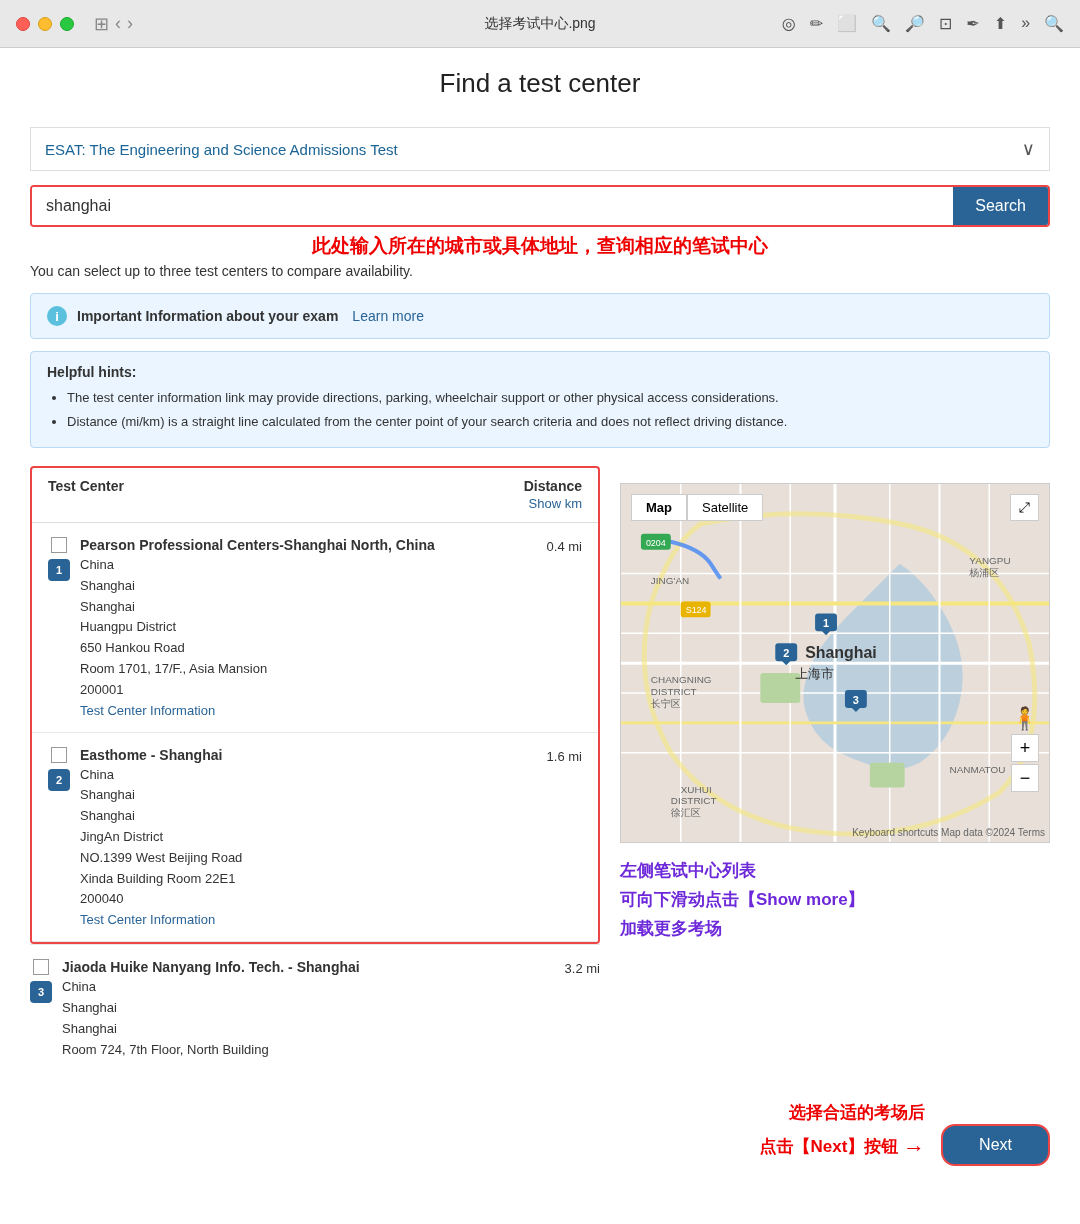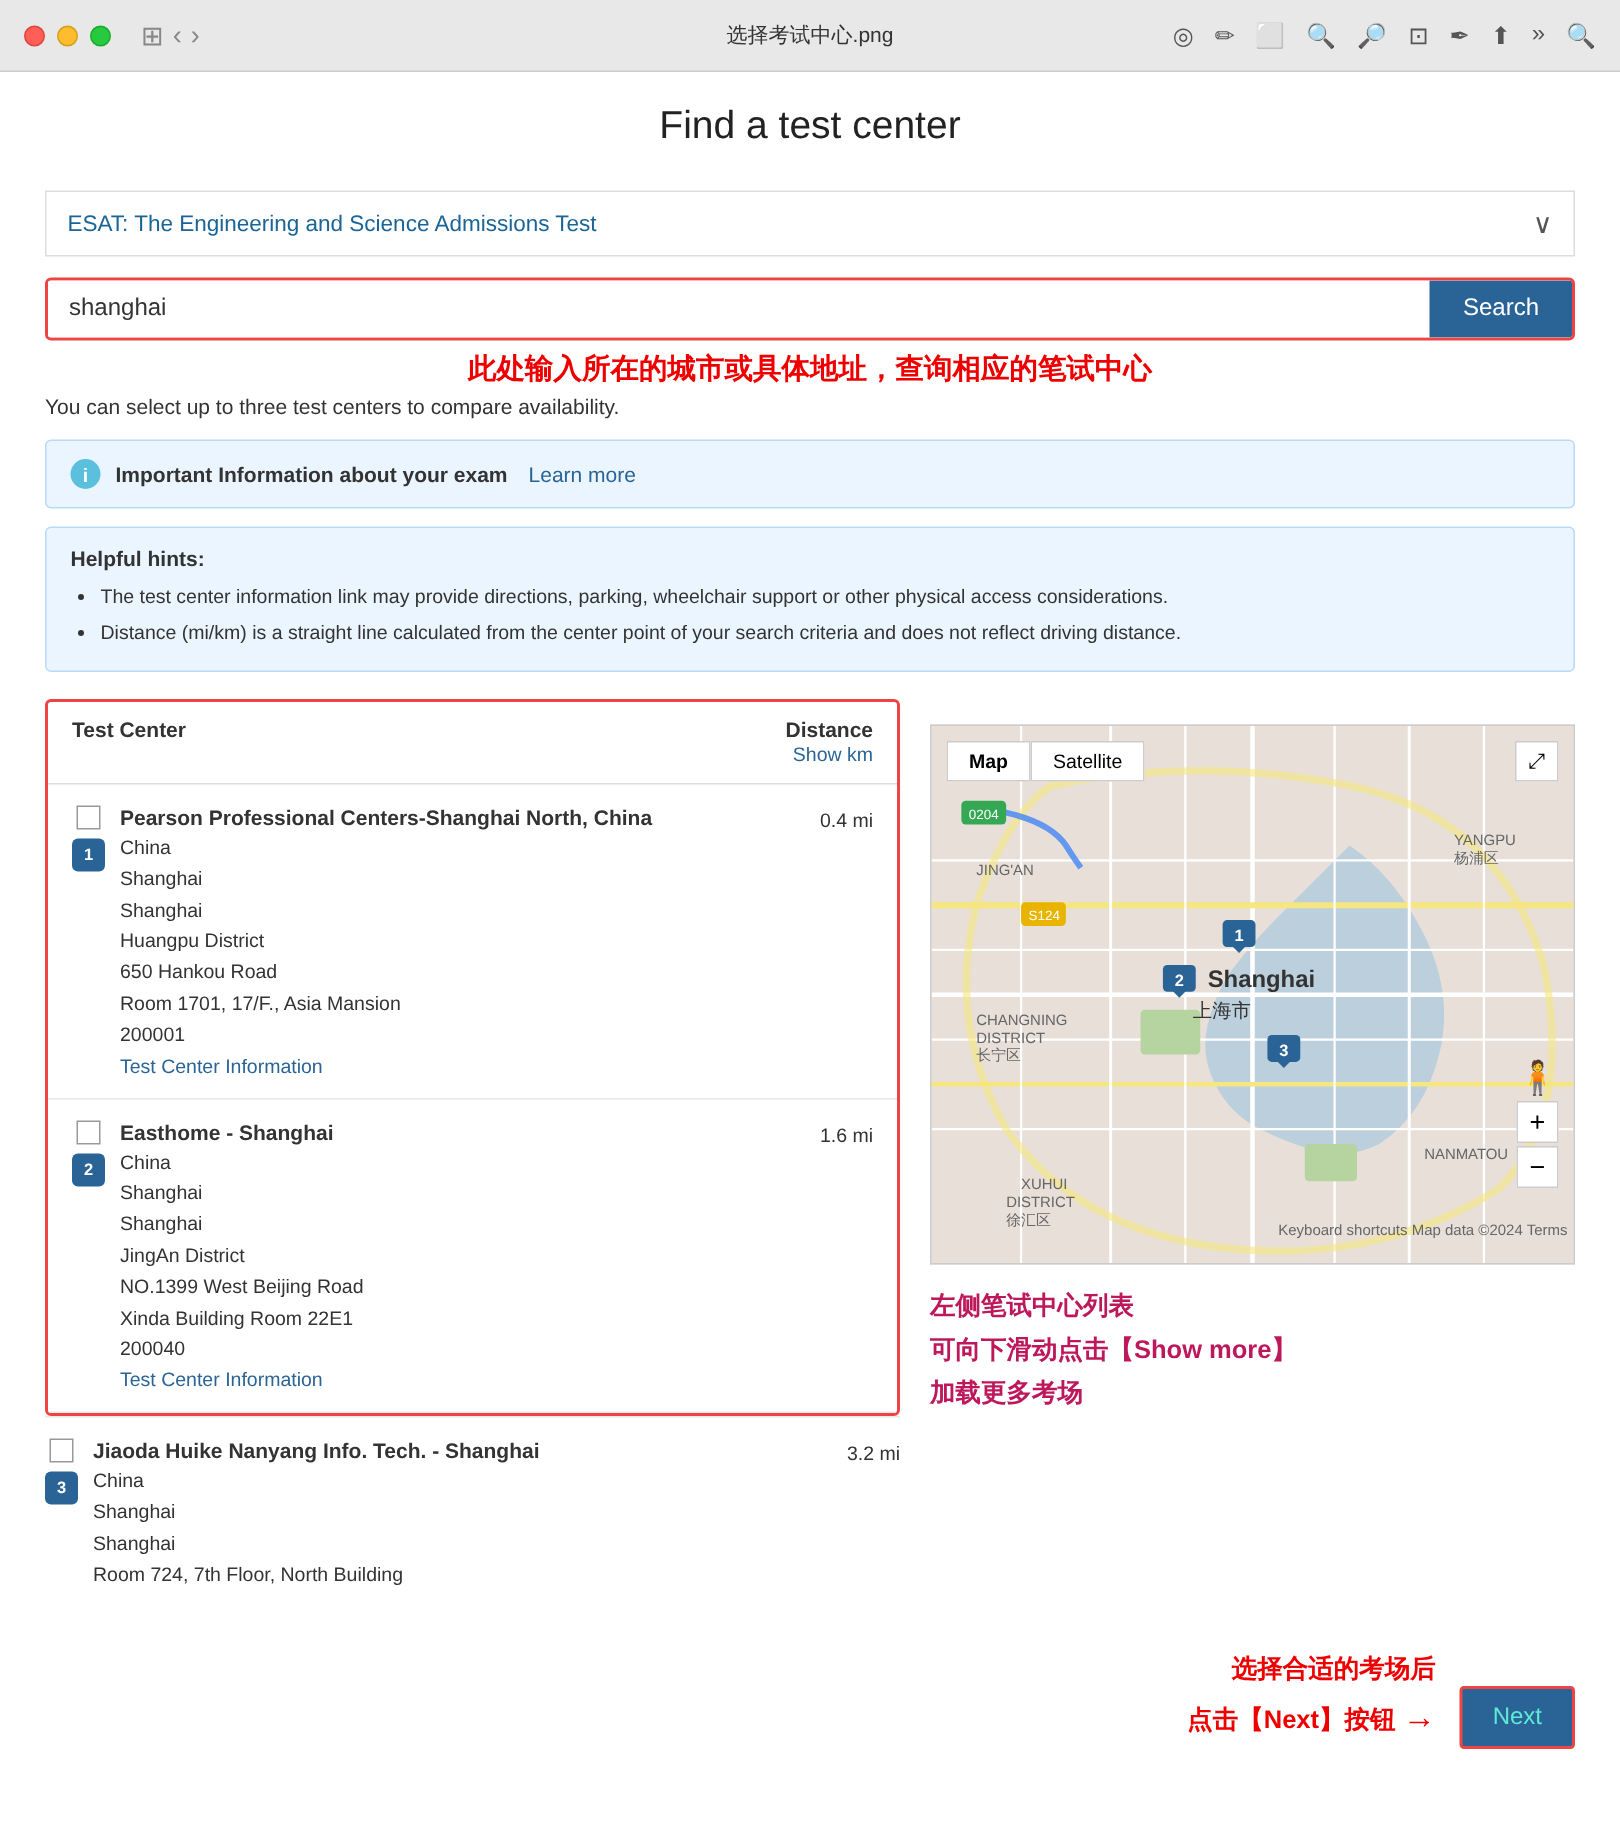--- a/index.html
+++ b/index.html
@@ -374,48 +374,48 @@
       border: 1px solid #ccc;
       display: flex;
       align-items: center;
       justify-content: center;
       font-size: 18px;
       cursor: pointer;
       font-weight: 300;
     }
     .map-footer {
       position: absolute;
-      bottom: 16px;
+      bottom: 4px;
       right: 4px;
       font-size: 10px;
       color: #666;
     }
     .map-pegman {
       position: absolute;
       right: 10px;
       bottom: 110px;
       font-size: 22px;
       z-index: 2;
     }
 
     
     .annotation-block {
       font-size: 17px;
-      color: #be185d;
+      color: #6d28d9;
       font-weight: 600;
       line-height: 1.7;
     }
     .next-button {
       background: #2a6496;
-      color: #5eead4;
+      color: #ffffff;
       border: 2px solid #e44;
-      padding: 10px 20px;
+      padding: 10px 36px;
       font-size: 16px;
       cursor: pointer;
-      border-radius: 3px;
+      border-radius: 14px;
     }
     .next-annotation-text {
       color: #e00;
       font-size: 17px;
       font-weight: 600;
       text-align: right;
       margin-bottom: 4px;
       line-height: 1.6;
     }
   </style>

